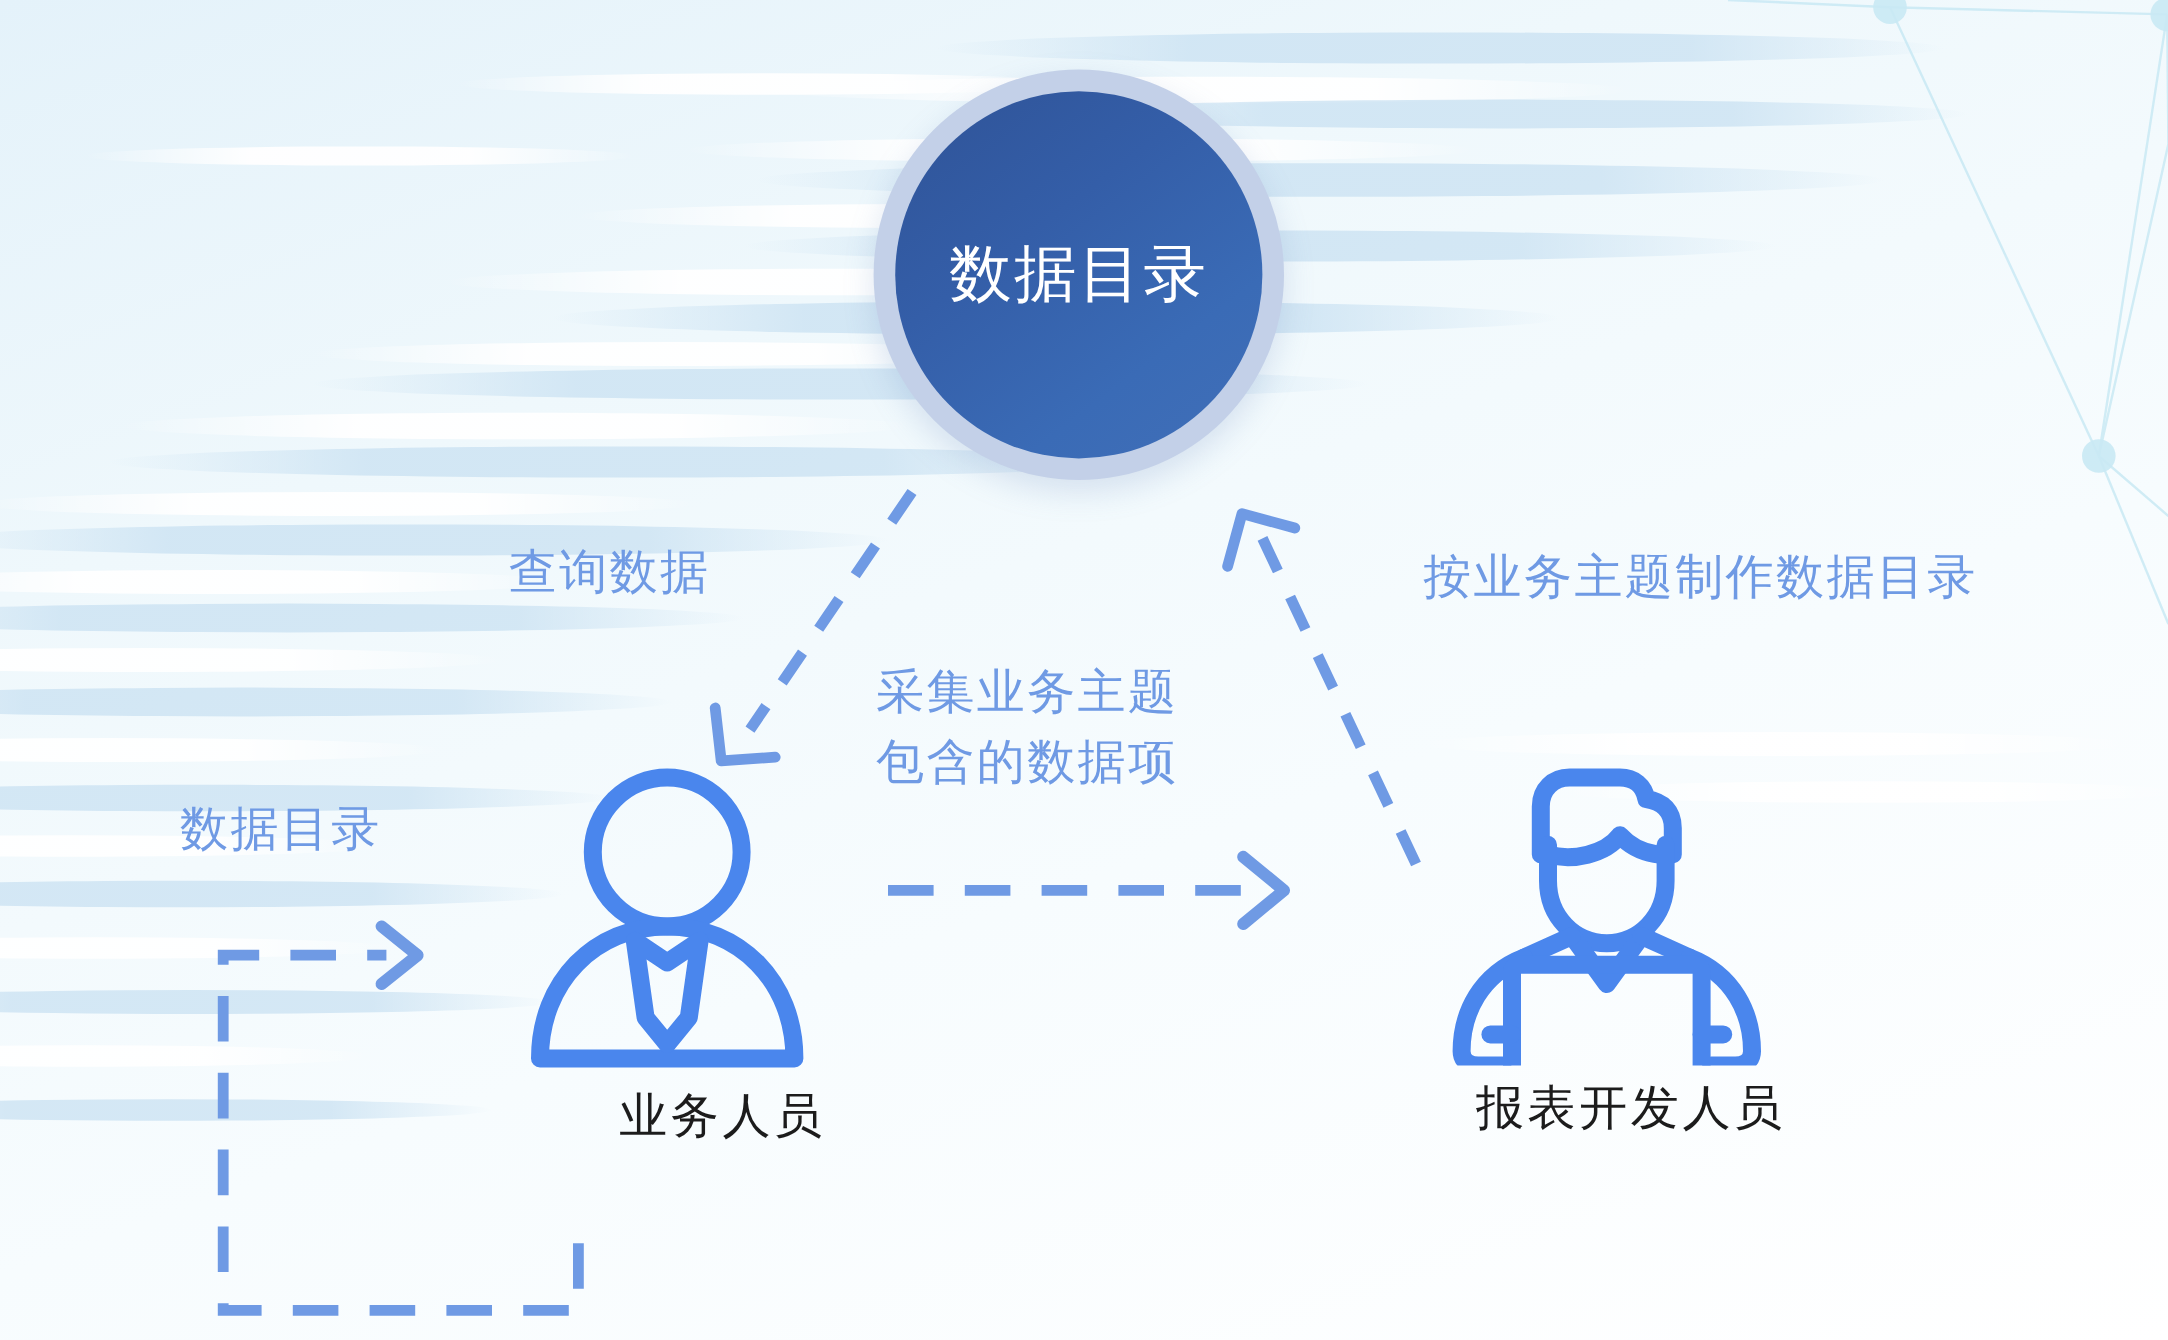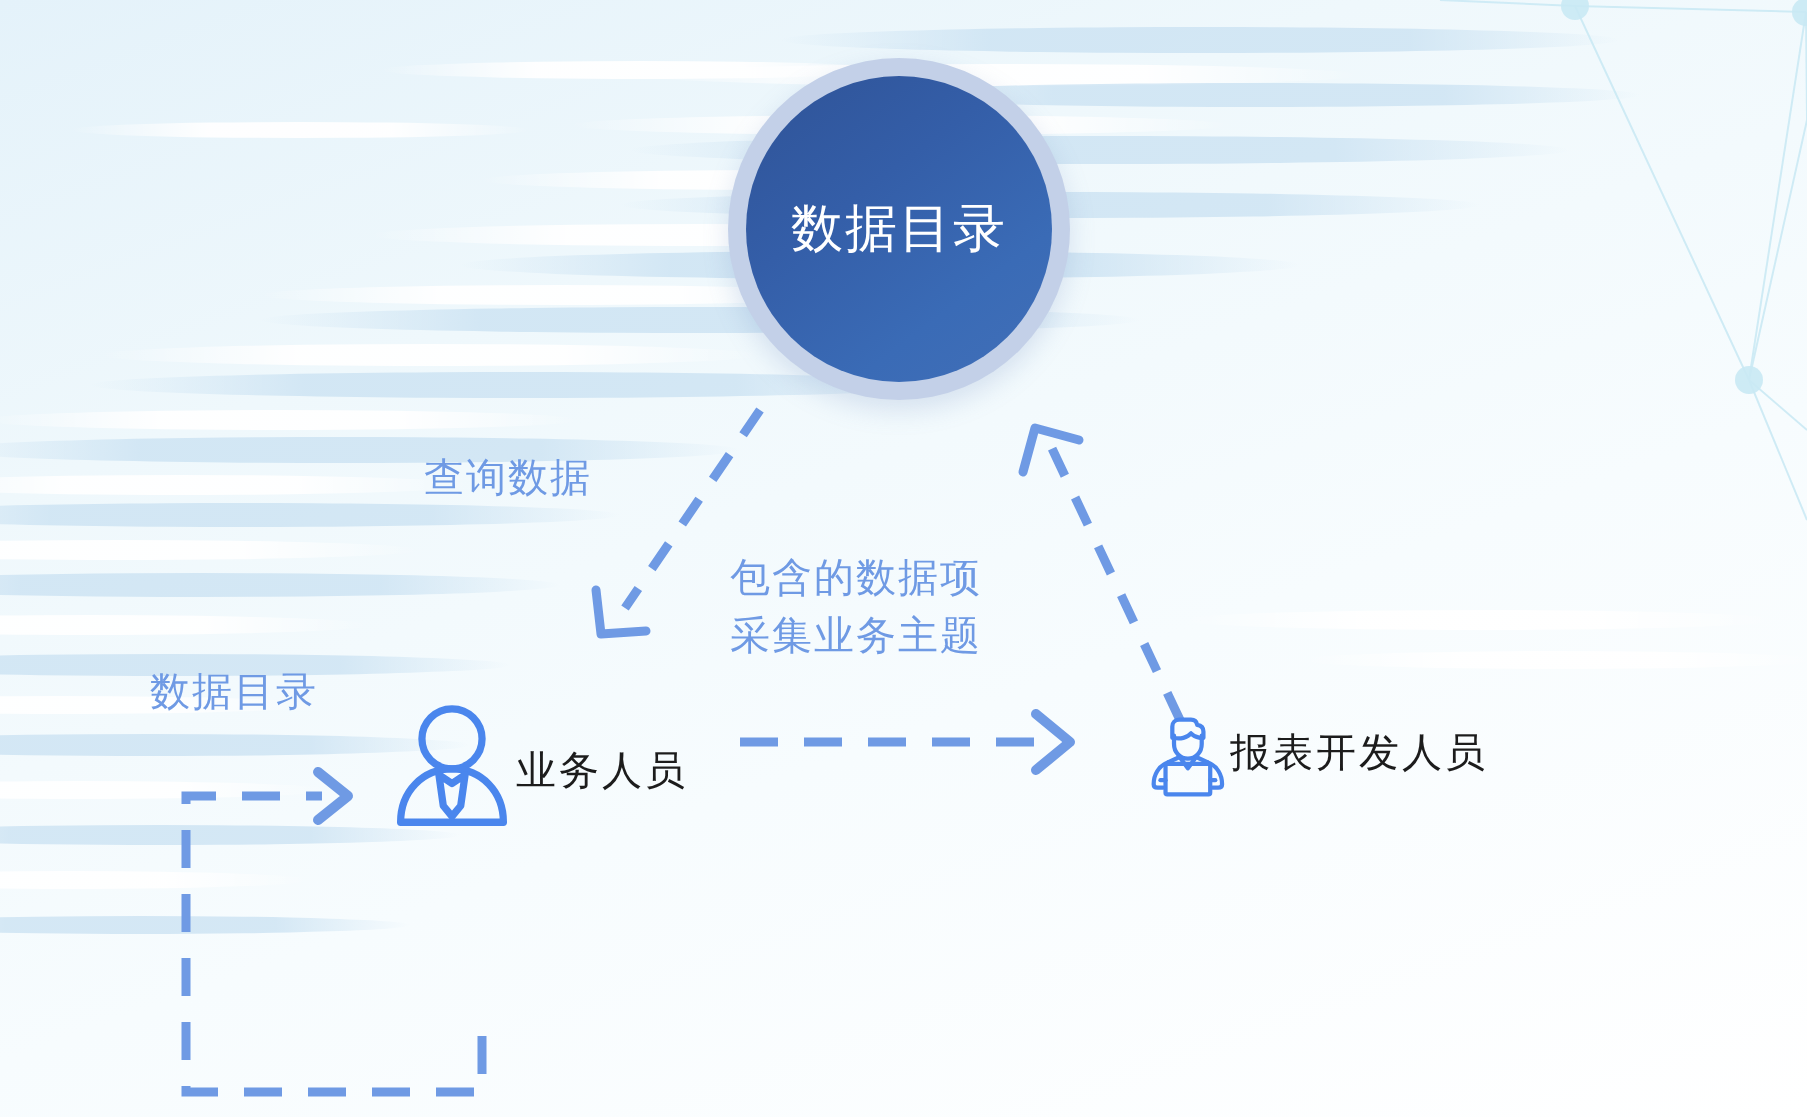--- a/index.html
+++ b/index.html
@@ -54,22 +54,22 @@
     font-size: 52px;
     letter-spacing: 2px;
     font-weight: 400;
     white-space: nowrap;
   }
 
   
   .actor {
     position: absolute;
     display: flex;
-    flex-direction: row;
-    align-items: center;
+    flex-direction: column;
+    align-items: flex-end;
   }
   #actor-business { left: 388px; top: 638px; width: 300px; }
   #actor-developer { left: 1148px; top: 608px; width: 340px; }
   .actor-icon { display: block; }
   .actor-label {
     margin-top: 8px;
     font-size: 40px;
     color: #1c1c1c;
     letter-spacing: 3px;
     white-space: nowrap;
@@ -193,24 +193,25 @@
     <div class="inner">
       <span id="catalog-label">数据目录</span>
     </div>
   </div>
 
   <div class="edge-label" id="label-query">查询数据</div>
 
   <div class="edge-label" id="label-analysis">数据目录</div>
 
   <div class="edge-label" id="label-collect">
+    <div>采集业务主题</div>
     <div>包含的数据项</div>
-    <div>采集业务主题</div>
-  </div>
-
+  </div>
+
+  <div class="edge-label" id="label-make">按业务主题制作数据目录</div>
 
   <div class="actor" id="actor-business">
     <svg class="actor-icon" width="264" height="256" viewBox="0 0 264 256">
       <g fill="none" stroke="#4a86ed" stroke-width="15" stroke-linecap="round" stroke-linejoin="round">
         <circle cx="132" cy="72" r="62"></circle>
         <path d="M26 244 C26 180 72 134 132 134 C192 134 238 180 238 244 Z"></path>
         <path d="M105 146 L132 164 L159 146 L150 210 L132 232 L114 210 Z"></path>
       </g>
     </svg>
     <div class="actor-label">业务人员</div>

